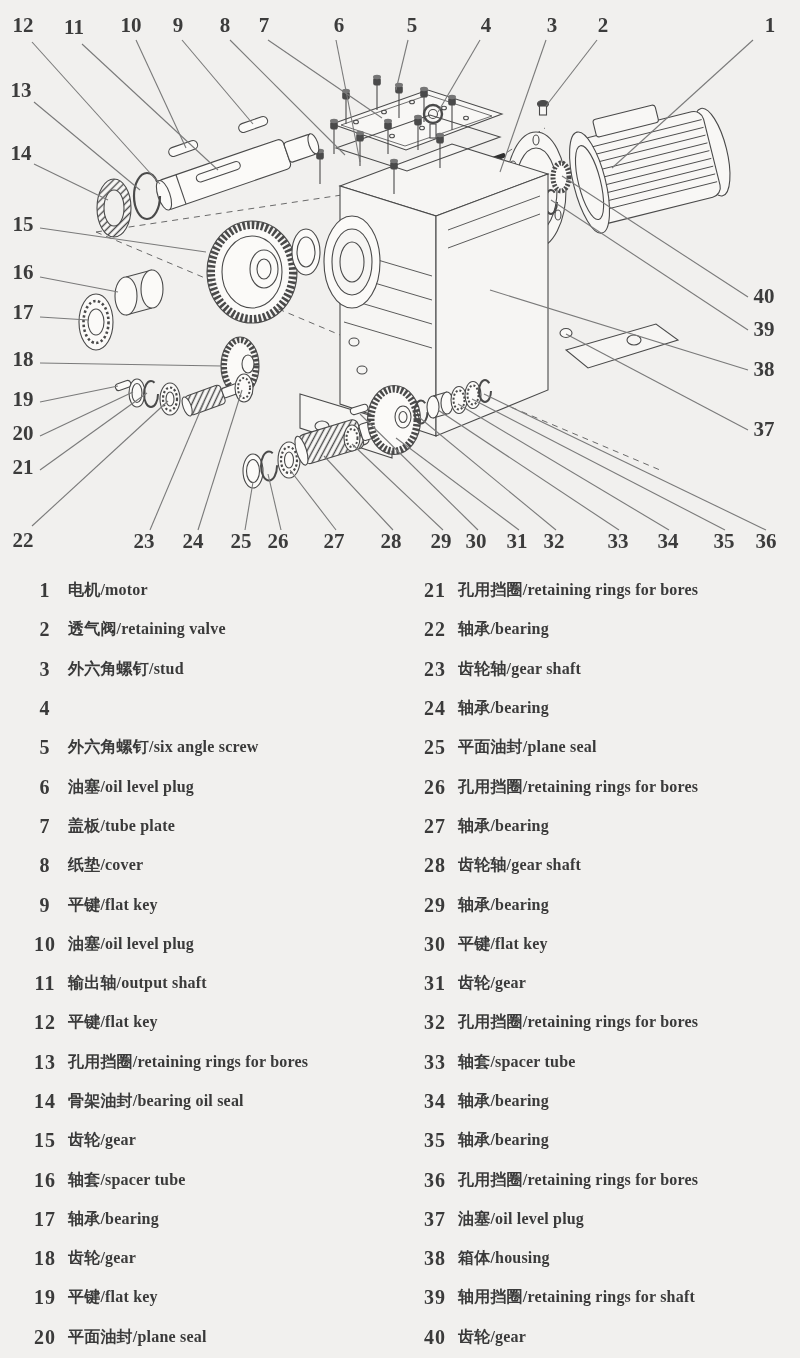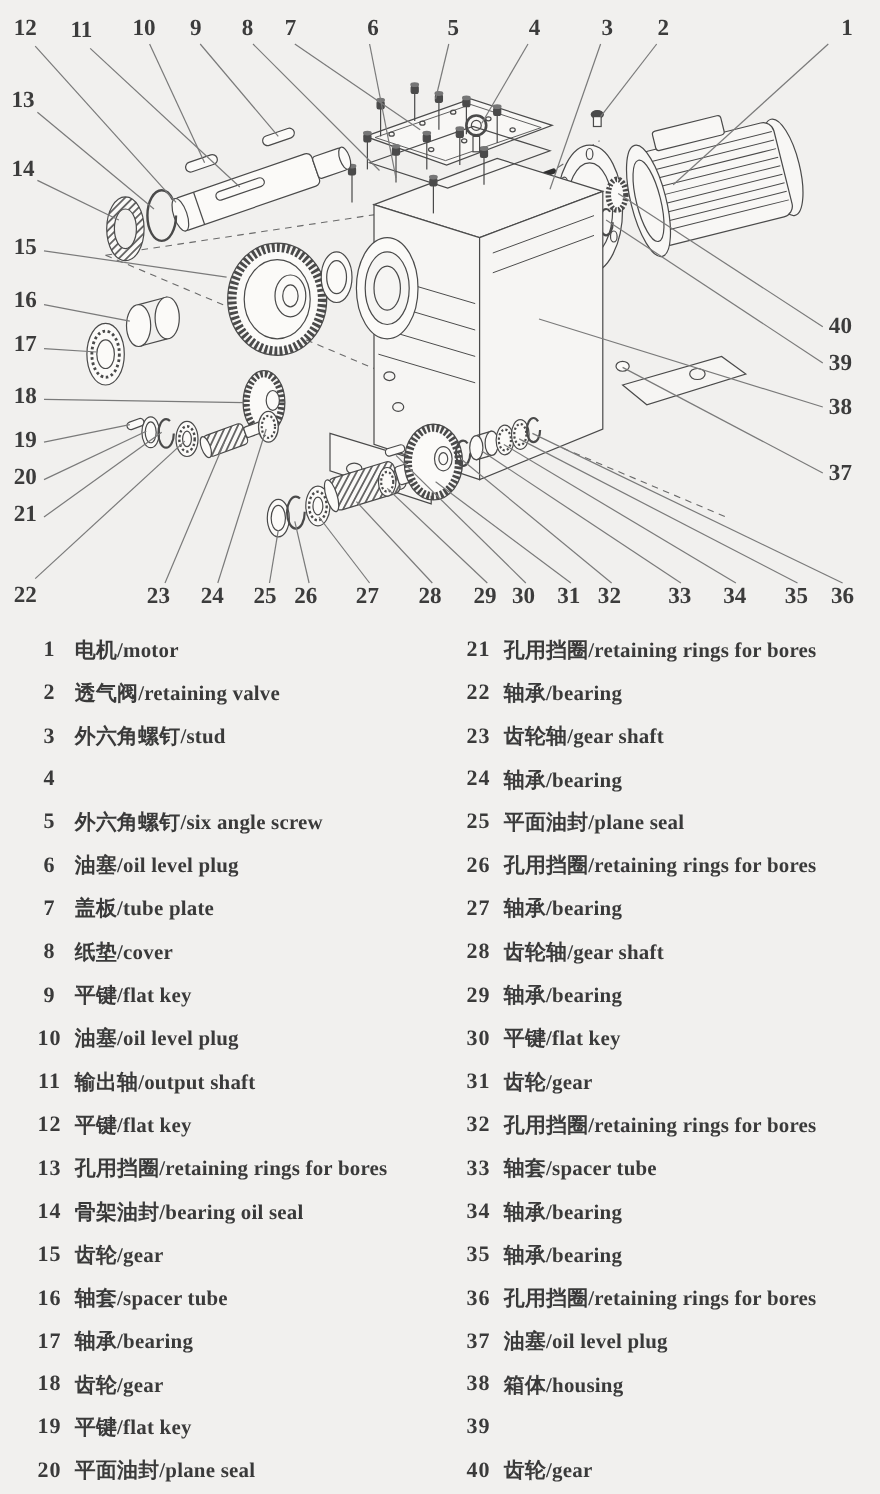--- a/index.html
+++ b/index.html
@@ -24,21 +24,21 @@
   }
   .col{display:flex;flex-direction:column;}
   .row{display:flex;align-items:center;height:39.3px;}
   .col-left .row{padding-left:26px;}
   .col-right .row{padding-left:16px;}
   .num{
     flex:0 0 auto;width:38px;text-align:center;
     font-weight:bold;font-size:20px;letter-spacing:1px;
   }
   .label{
-    font-weight:bold;font-size:19px;white-space:nowrap;
+    font-weight:bold;font-size:16px;white-space:nowrap;
     letter-spacing:0.2px;padding-left:4px;
   }
 </style>
 </head>
 <body>
 
 <div class="page">
 
   <div class="diagram">
     <svg viewBox="0 0 800 565" width="800" height="565">
@@ -545,20 +545,21 @@
         <div class="row">
           <span class="num">37</span>
           <span class="label">油塞/oil level plug</span>
         </div>
         <div class="row">
           <span class="num">38</span>
           <span class="label">箱体/housing</span>
         </div>
         <div class="row">
           <span class="num">39</span>
+          <span class="label">轴用挡圈/retaining rings for shaft</span>
         </div>
         <div class="row">
           <span class="num">40</span>
           <span class="label">齿轮/gear</span>
         </div>
       </div>
   </div>
 
 </div>
 

